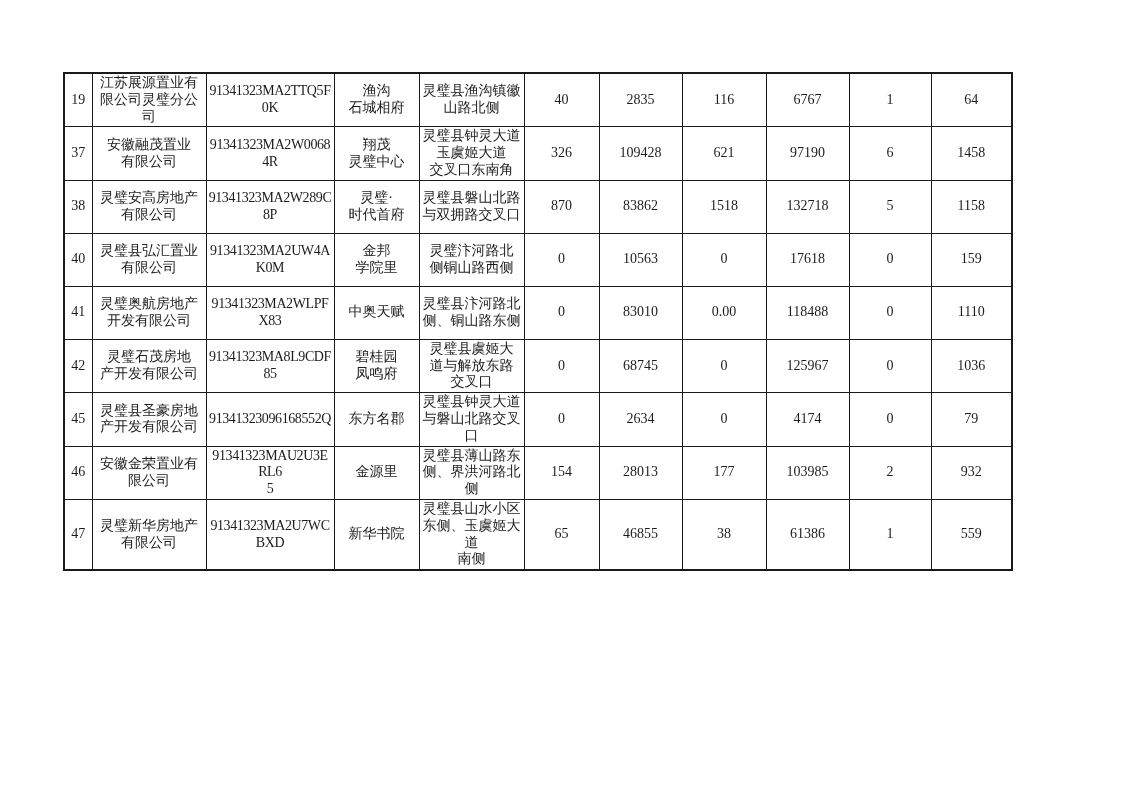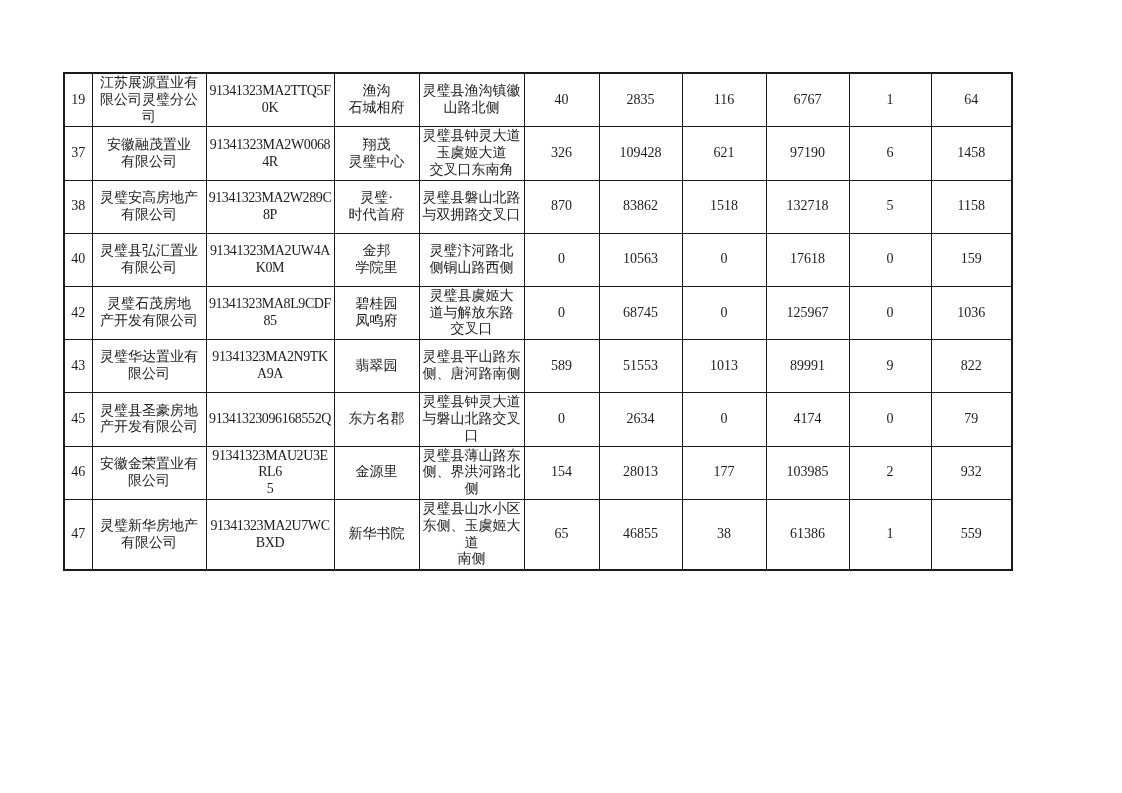--- a/index.html
+++ b/index.html
@@ -130,50 +130,50 @@
       <td class="cell-address">灵璧汴河路北
 侧铜山路西侧</td>
       <td class="cell-value">0</td>
       <td class="cell-value">10563</td>
       <td class="cell-value">0</td>
       <td class="cell-value">17618</td>
       <td class="cell-value">0</td>
       <td class="cell-value">159</td>
     </tr>
         <tr>
+      <td class="cell-no">41</td>
+      <td class="cell-company">灵璧奥航房地产
+开发有限公司</td>
+      <td class="cell-code">91341323MA2WLPFX83</td>
+      <td class="cell-project">中奥天赋</td>
+      <td class="cell-address">灵璧县汴河路北
+侧、铜山路东侧</td>
+      <td class="cell-value">0</td>
+      <td class="cell-value">83010</td>
+      <td class="cell-value">0.00</td>
+      <td class="cell-value">118488</td>
+      <td class="cell-value">0</td>
+      <td class="cell-value">1110</td>
+    </tr>
+        <tr>
       <td class="cell-no">42</td>
       <td class="cell-company">灵璧石茂房地
 产开发有限公司</td>
       <td class="cell-code">91341323MA8L9CDF85</td>
       <td class="cell-project">碧桂园
 凤鸣府</td>
       <td class="cell-address">灵璧县虞姬大
 道与解放东路
 交叉口</td>
       <td class="cell-value">0</td>
       <td class="cell-value">68745</td>
       <td class="cell-value">0</td>
       <td class="cell-value">125967</td>
       <td class="cell-value">0</td>
       <td class="cell-value">1036</td>
-    </tr>
-        <tr>
-      <td class="cell-no">43</td>
-      <td class="cell-company">灵璧华达置业有
-限公司</td>
-      <td class="cell-code">91341323MA2N9TKA9A</td>
-      <td class="cell-project">翡翠园</td>
-      <td class="cell-address">灵璧县平山路东
-侧、唐河路南侧</td>
-      <td class="cell-value">589</td>
-      <td class="cell-value">51553</td>
-      <td class="cell-value">1013</td>
-      <td class="cell-value">89991</td>
-      <td class="cell-value">9</td>
-      <td class="cell-value">822</td>
     </tr>
         <tr>
       <td class="cell-no">45</td>
       <td class="cell-company">灵璧县圣豪房地
 产开发有限公司</td>
       <td class="cell-code">91341323096168552Q</td>
       <td class="cell-project">东方名郡</td>
       <td class="cell-address">灵璧县钟灵大道
 与磐山北路交叉
 口</td>

